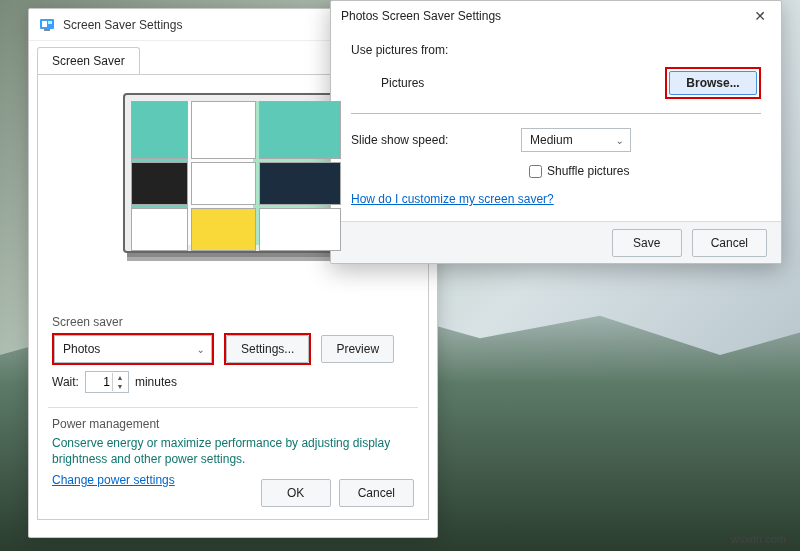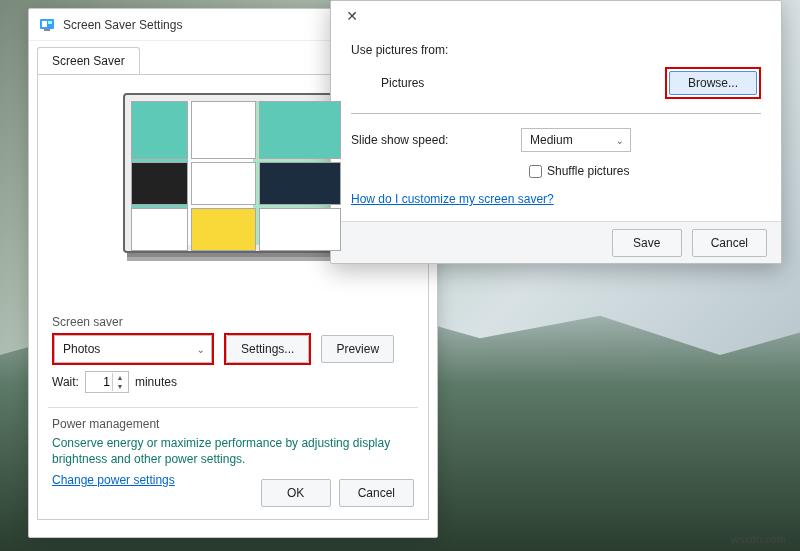--- a/index.html
+++ b/index.html
@@ -113,21 +113,21 @@
   .titlebar2 {
     height:30px; display:flex; align-items:center; justify-content:space-between;
     padding:0 10px;
   }
   .title2 { font-size:12px; }
   .close-x { font-size:14px; color:#444; width:22px; text-align:center; }
   .w2-body { padding:6px 20px 0 20px; }
   .w2-label { font-size:12px; margin:6px 0 10px 0; }
   .w2-row1 { display:flex; align-items:center; justify-content:space-between; padding-left:30px; margin-bottom:14px; }
   .w2-row1 .val { font-size:12px; }
-  .browse-btn.red-box { padding:2px; }
+  .browse-btn.red-box { padding:2px;font-weight:bold; }
   .btn-inner {
     background:#e1ecfc; border:1px solid #4a90e2; width:88px; height:24px;
     display:flex; align-items:center; justify-content:center; font-size:12px; border-radius:2px;
   }
   .w2-hr { height:1px; background:#bbb; margin:0 0 14px 0; }
   .w2-row2 { display:flex; align-items:center; justify-content:space-between; padding-right:130px; margin-bottom:12px; }
   .w2-row2 .val { font-size:12px; }
   .medium-dd {
     width:110px; height:24px; border:1px solid #b7bfc6; display:flex;
     align-items:center; justify-content:space-between; padding:0 6px 0 8px; font-size:12px;
@@ -211,20 +211,21 @@
 
     <div class="footer-btns">
       <div class="flat-btn small">OK</div>
       <div class="flat-btn small">Cancel</div>
     </div>
   </div>
 </div>
 
 <div class="window2">
   <div class="titlebar2">
+    <span class="title2">Photos Screen Saver Settings</span>
     <span class="close-x">✕</span>
   </div>
   <div class="w2-body">
     <div class="w2-label">Use pictures from:</div>
 
     <div class="w2-row1">
       <span class="val">Pictures</span>
       <div class="browse-btn red-box">
         <div class="btn-inner">Browse...</div>
       </div>

